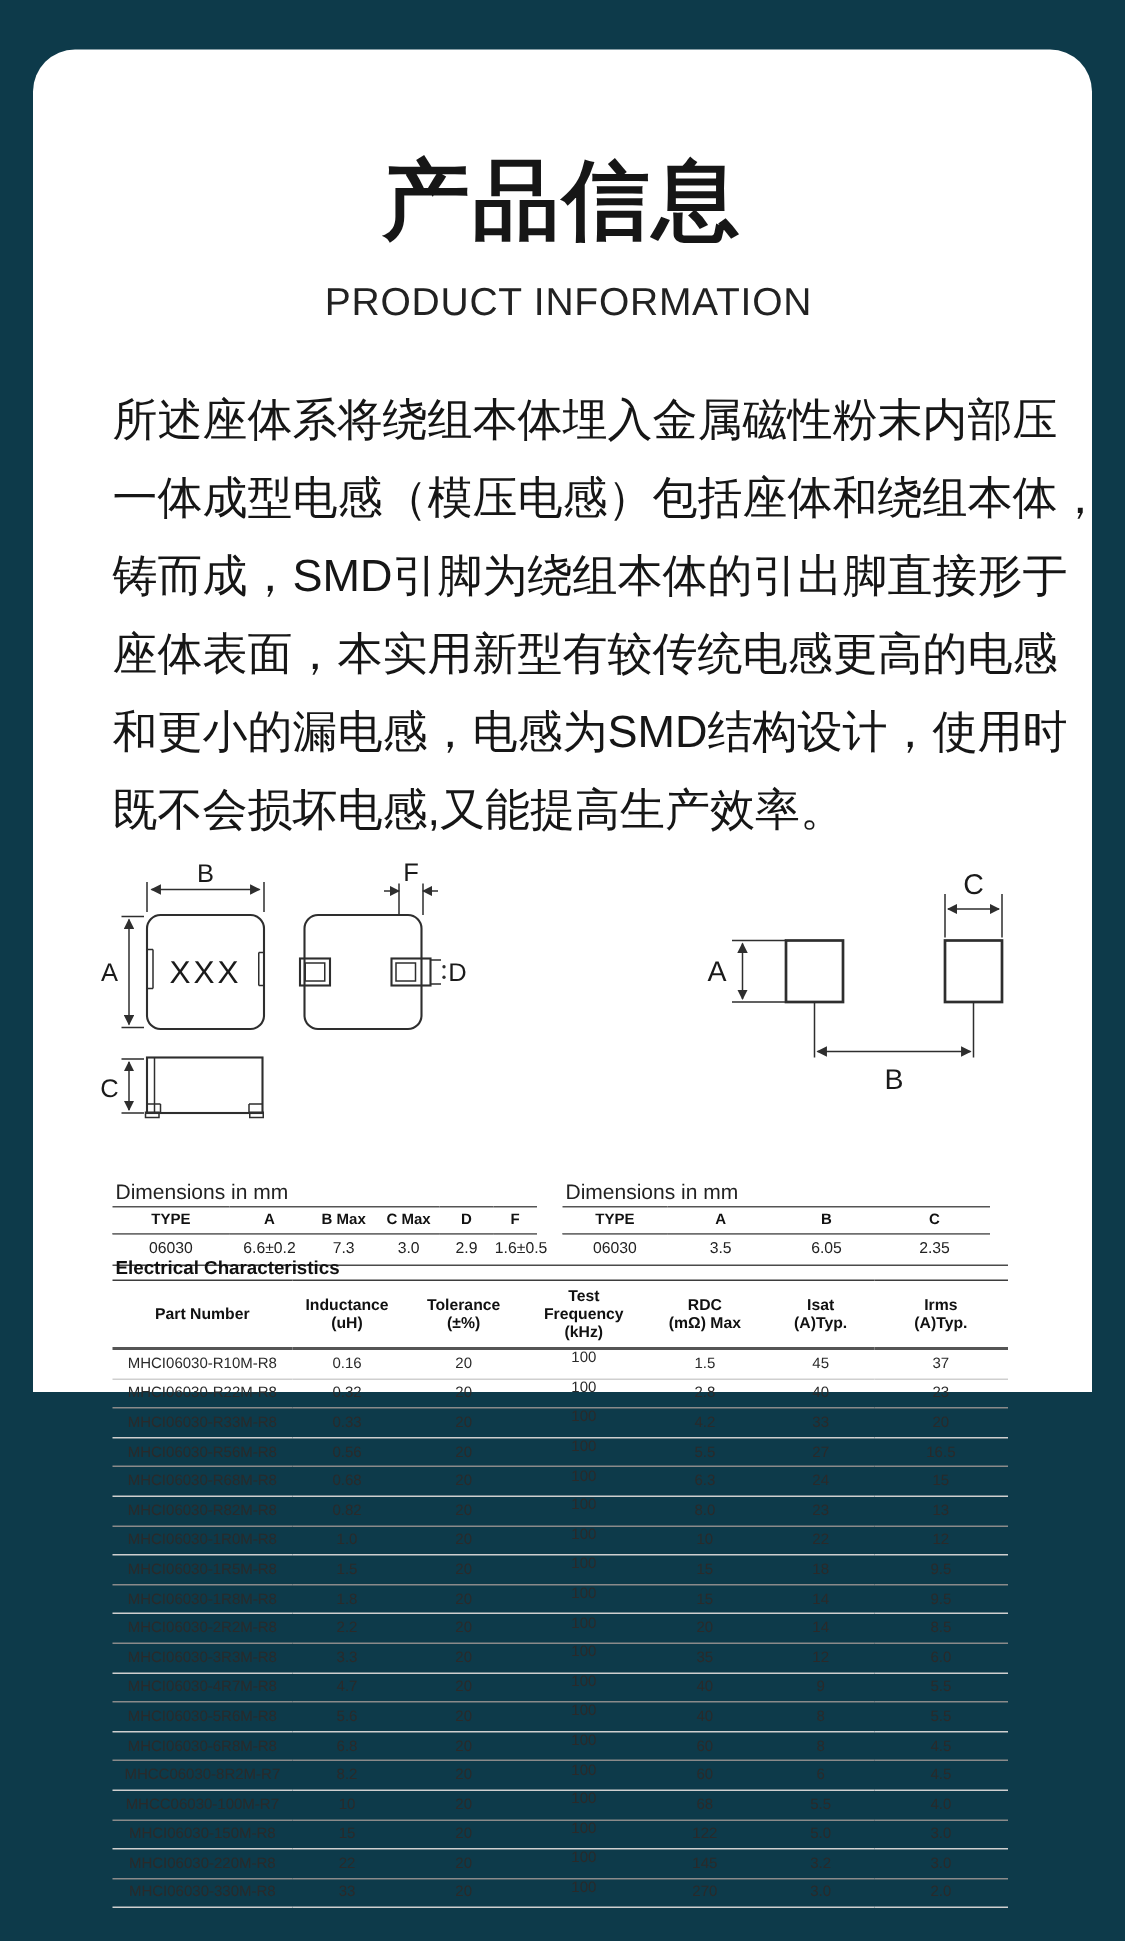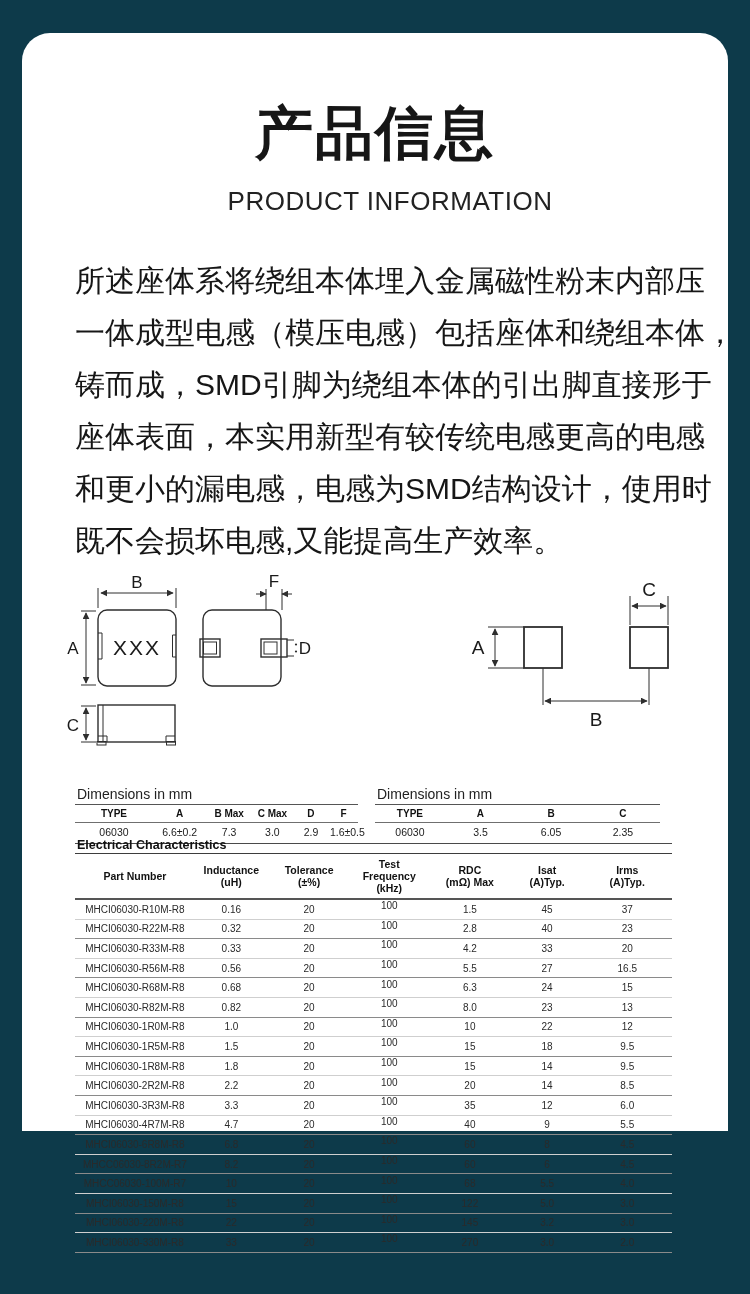--- a/index.html
+++ b/index.html
@@ -2,29 +2,29 @@
 <html><head>
 <meta charset="utf-8">
 <style>
   html,body { margin:0; padding:0; }
   body {
     width:750px; height:1294px; position:relative; overflow:hidden;
     background:#0d3a4a;
     font-family:"Liberation Sans", sans-serif;
   }
   .card {
-    position:absolute; left:22px; top:33px; width:706px; height:1098px;
+    position:absolute; left:22px; top:33px; width:706px; height:895px;
     background:#ffffff; border-radius:28px 28px 0 0;
   }
   .title-cn {
     position:absolute; top:62px; left:0; width:100%; text-align:center;
     font-size:58px; font-weight:700; color:#161616; letter-spacing:2px;
   }
   .title-en {
-    position:absolute; top:153px; left:15px; width:100%; text-align:center;
+    position:absolute; top:153px; left:4px; width:100%; text-align:center;
     font-size:26px; color:#222; letter-spacing:0.5px;
   }
   .desc {
     position:absolute; top:222px; left:53px; width:606px;
     font-size:30px; line-height:52px; color:#161616; font-weight:500;
   }
   .desc div { white-space:nowrap; }
 
   .diagrams svg { position:absolute; overflow:visible; }
   #svg-views { left:36px; top:525px; }
@@ -339,20 +339,29 @@
           <tr>
             <td class="c0"><span class="cellv">MHCI06030-4R7M-R8</span></td>
             <td class="c1"><span class="cellv">4.7</span></td>
             <td class="c2"><span class="cellv">20</span></td>
             <td class="c3"><span class="cellv">100</span></td>
             <td class="c4"><span class="cellv">40</span></td>
             <td class="c5"><span class="cellv">9</span></td>
             <td class="c6"><span class="cellv">5.5</span></td>
           </tr>
           <tr>
+            <td class="c0"><span class="cellv">MHCI06030-5R6M-R8</span></td>
+            <td class="c1"><span class="cellv">5.6</span></td>
+            <td class="c2"><span class="cellv">20</span></td>
+            <td class="c3"><span class="cellv">100</span></td>
+            <td class="c4"><span class="cellv">40</span></td>
+            <td class="c5"><span class="cellv">8</span></td>
+            <td class="c6"><span class="cellv">5.5</span></td>
+          </tr>
+          <tr>
             <td class="c0"><span class="cellv">MHCI06030-6R8M-R8</span></td>
             <td class="c1"><span class="cellv">6.8</span></td>
             <td class="c2"><span class="cellv">20</span></td>
             <td class="c3"><span class="cellv">100</span></td>
             <td class="c4"><span class="cellv">60</span></td>
             <td class="c5"><span class="cellv">8</span></td>
             <td class="c6"><span class="cellv">4.5</span></td>
           </tr>
           <tr>
             <td class="c0"><span class="cellv">MHCC06030-8R2M-R7</span></td>

